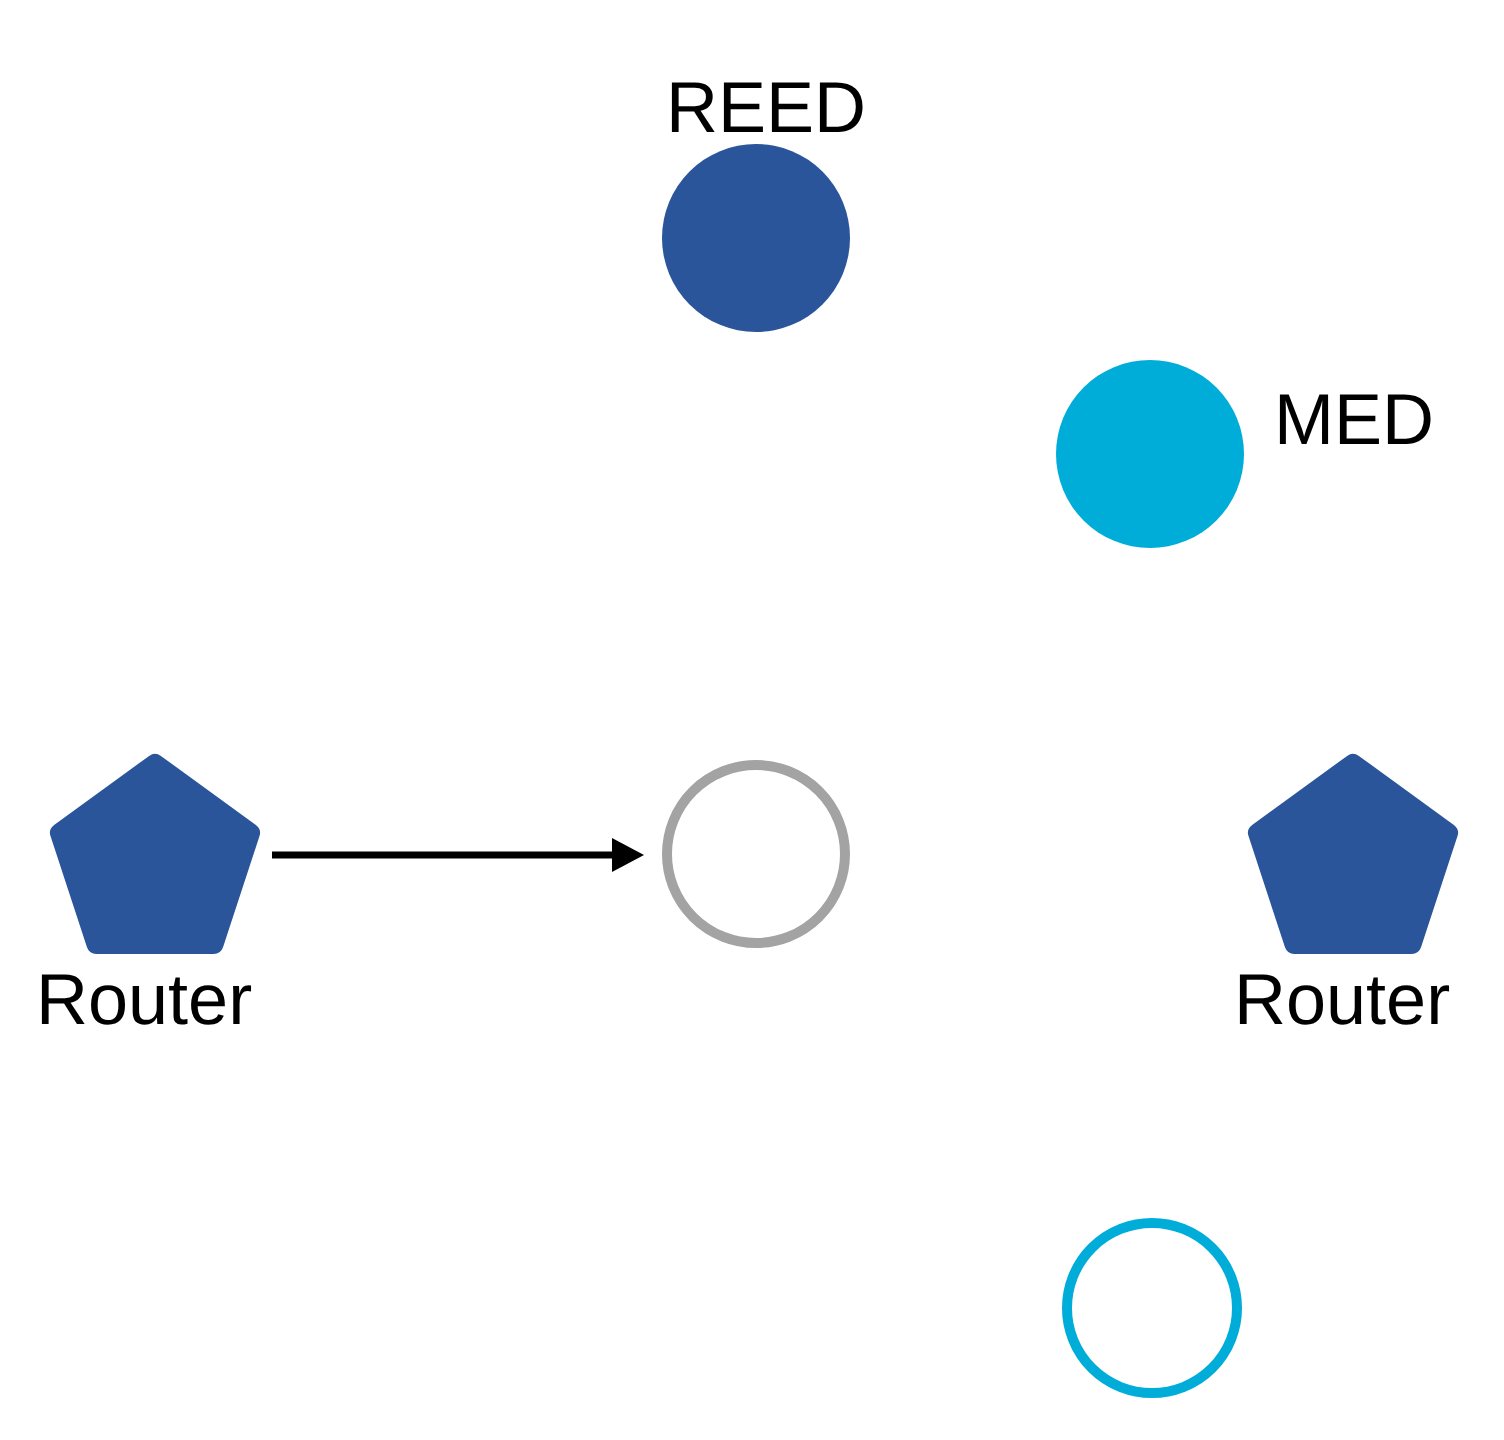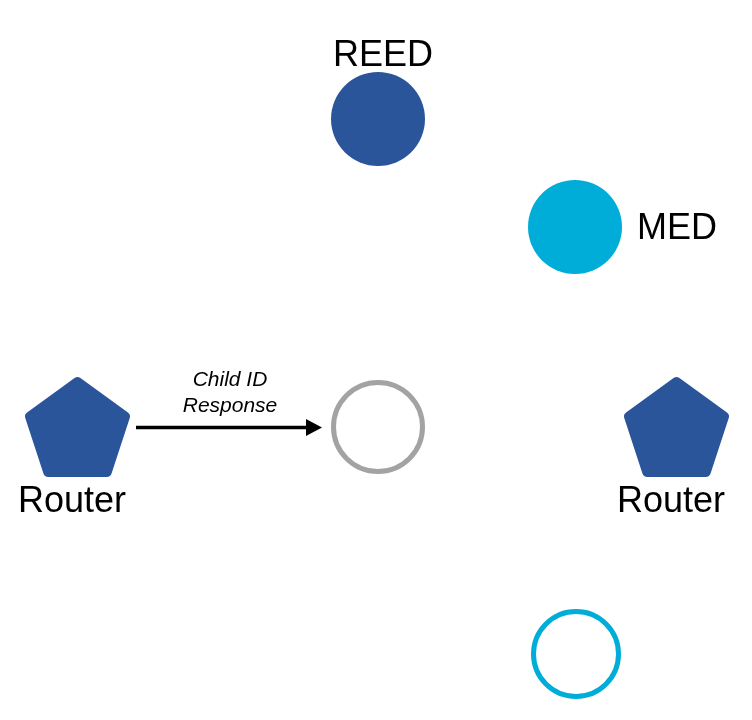--- a/index.html
+++ b/index.html
@@ -48,32 +48,28 @@
   <div class="node-label" style="left:333px; top:24px;margin-top:12px;">REED</div>
 
   <svg class="shape-svg" style="left:331px; top:72px; width:94px; height:94px;" viewBox="0 0 94 94" width="94" height="94">
     <circle cx="47" cy="47" r="47" fill="#2B559A"></circle>
   </svg>
 
   <svg class="shape-svg" style="left:528px; top:180px; width:94px; height:94px;" viewBox="0 0 94 94" width="94" height="94">
     <circle cx="47" cy="47" r="47" fill="#00ADD8"></circle>
   </svg>
 
-  <div class="node-label" style="left:637px; top:209px;">MED</div>
+  <div class="node-label" style="left:637px; top:192px;">MED</div>
 
   <svg class="shape-svg" style="left:25px; top:377px; width:105px; height:95px;" viewBox="0 0 105 95" width="105" height="95">
     <path d="M 52.5 5 L 100 39.5 L 81.8 95 L 23.2 95 L 5 39.5 Z" fill="#2B559A" stroke="#2B559A" stroke-width="10" stroke-linejoin="round"></path>
   </svg>
 
   <div class="node-label" style="left:18px; top:482px;">Router</div>
 
-  <div class="edge-label" style="left:130px; top:366px; width:200px;">
-    <div>Child ID</div>
-    <div>Response</div>
-  </div>
 
   <svg class="shape-svg" style="left:130px; top:405px; width:200px; height:45px;" viewBox="0 0 200 45" width="200" height="45">
     <line x1="6" y1="22.5" x2="178" y2="22.5" stroke="#000000" stroke-width="3.5"></line>
     <path d="M 176 14 L 192 22.5 L 176 31 Z" fill="#000000"></path>
   </svg>
 
   <svg class="shape-svg" style="left:331px; top:380px; width:94px; height:94px;" viewBox="0 0 94 94" width="94" height="94">
     <circle cx="47" cy="47" r="44.5" fill="none" stroke="#A3A3A3" stroke-width="5"></circle>
   </svg>
 

